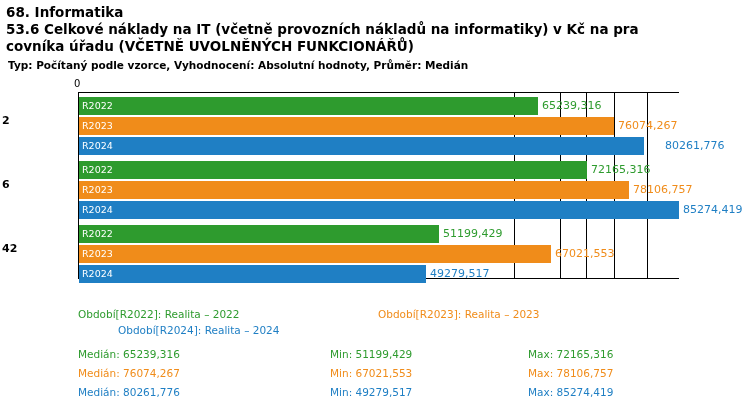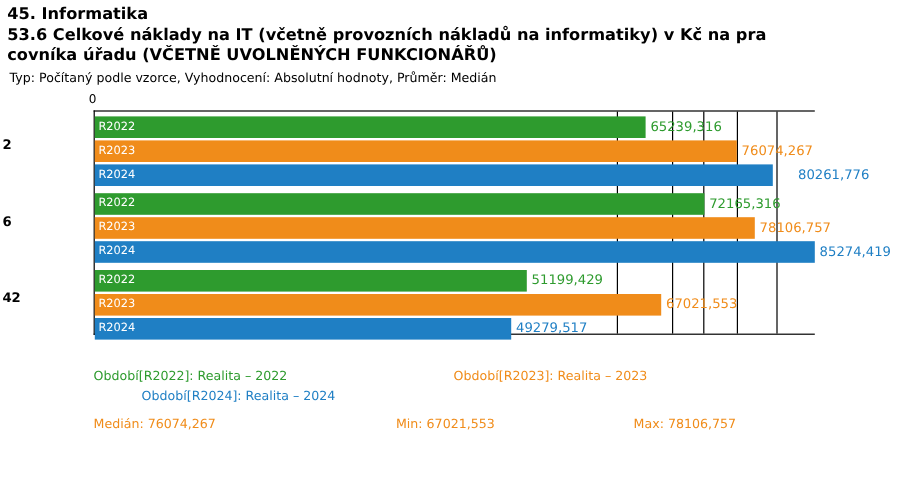--- a/index.html
+++ b/index.html
@@ -28,21 +28,21 @@
     line-height: 17px;
     letter-spacing: 0px;
   }
   .subtitle-line {
     font-size: 13.5px;
     font-weight: bold;
     line-height: 17px;
   }
   .type-line {
     font-size: 10.5px;
-    font-weight: normal;
+    font-weight: bold;
     line-height: 14px;
     margin-top: 3px;
     padding-left: 2px;
   }
 
   
   .plot-wrap {
     position: relative;
     margin-top: 6px;
     height: 212px;
@@ -134,21 +134,21 @@
   .stat-median { position: absolute; left: 78px; white-space: nowrap; }
   .stat-min    { position: absolute; left: 330px; white-space: nowrap; }
   .stat-max    { position: absolute; left: 528px; white-space: nowrap; }
 </style>
 </head>
 <body>
 
 <div class="page">
 
   <div class="title-block">
-    <div class="title-line">45.  Informatika</div>
+    <div class="title-line">68.  Informatika</div>
     <div class="subtitle-line">53.6 Celkové náklady na IT (včetně provozních nákladů na informatiky) v Kč na pra</div>
     <div class="subtitle-line">covníka úřadu (VČETNĚ UVOLNĚNÝCH FUNKCIONÁŘŮ)</div>
     <div class="type-line">Typ: Počítaný podle vzorce, Vyhodnocení: Absolutní hodnoty, Průměr: Medián</div>
   </div>
 
   <div class="plot-wrap">
     <div class="axis-zero-label">0</div>
     <div class="plot" id="plot">
         <div class="gridline" style="left: 435px;"></div>
         <div class="gridline" style="left: 481px;"></div>
@@ -221,20 +221,30 @@
       <div class="legend-row">
         <span class="legend-item" style="left: 78px; color: rgb(46, 155, 46);">Období[R2022]: Realita – 2022</span>
         <span class="legend-item" style="left: 378px; color: rgb(240, 140, 26);">Období[R2023]: Realita – 2023</span>
       </div>
       <div class="legend-row">
         <span class="legend-item" style="left: 78px; color: rgb(31, 127, 196); margin-left: 40px;">Období[R2024]: Realita – 2024</span>
       </div>
     </div>
 
   <div class="stats" id="stats">
+      <div class="stat-row" style="color: rgb(46, 155, 46);">
+        <span class="stat-median">Medián: 65239,316</span>
+        <span class="stat-min">Min: 51199,429</span>
+        <span class="stat-max">Max: 72165,316</span>
+      </div>
       <div class="stat-row" style="color: rgb(240, 140, 26);">
         <span class="stat-median">Medián: 76074,267</span>
         <span class="stat-min">Min: 67021,553</span>
         <span class="stat-max">Max: 78106,757</span>
       </div>
+      <div class="stat-row" style="color: rgb(31, 127, 196);">
+        <span class="stat-median">Medián: 80261,776</span>
+        <span class="stat-min">Min: 49279,517</span>
+        <span class="stat-max">Max: 85274,419</span>
+      </div>
     </div>
 
 </div>
 
 </body></html>

